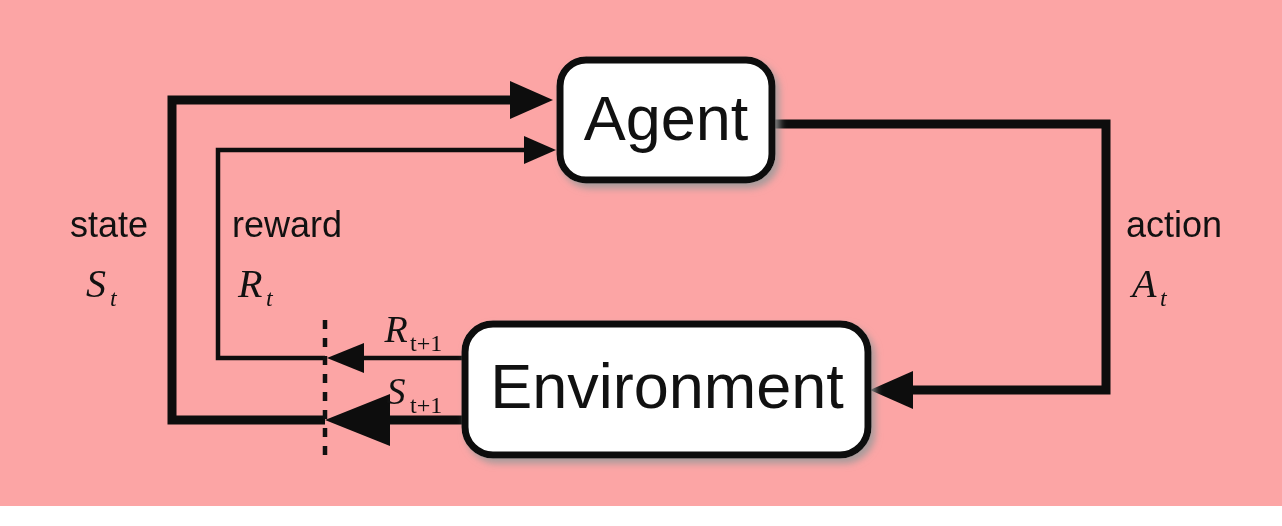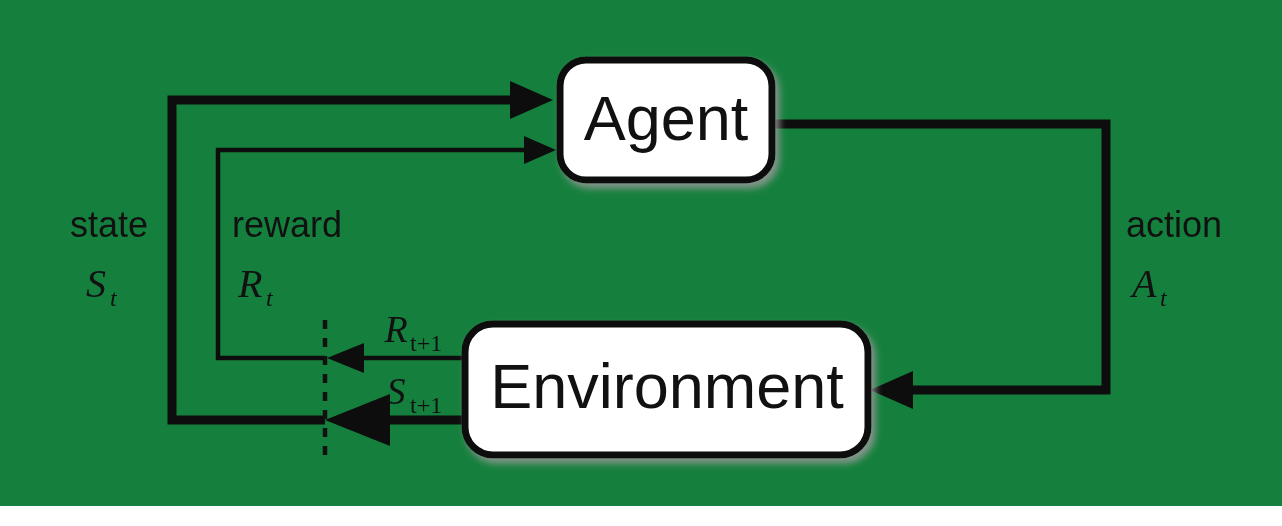--- a/index.html
+++ b/index.html
@@ -10,21 +10,21 @@
   body {
     width: 1282px;
     height: 526px;
     overflow: hidden;
     font-family: "Liberation Sans", sans-serif;
   }
   #diagram-root {
     position: relative;
     width: 1282px;
     height: 506px;
-    background: #15803d;
+    background: #fca5a5;
   }
   #rl-svg {
     position: absolute;
     left: 0;
     top: 0;
     width: 1282px;
     height: 526px;
     display: block;
   }
   .node-box-rect {

